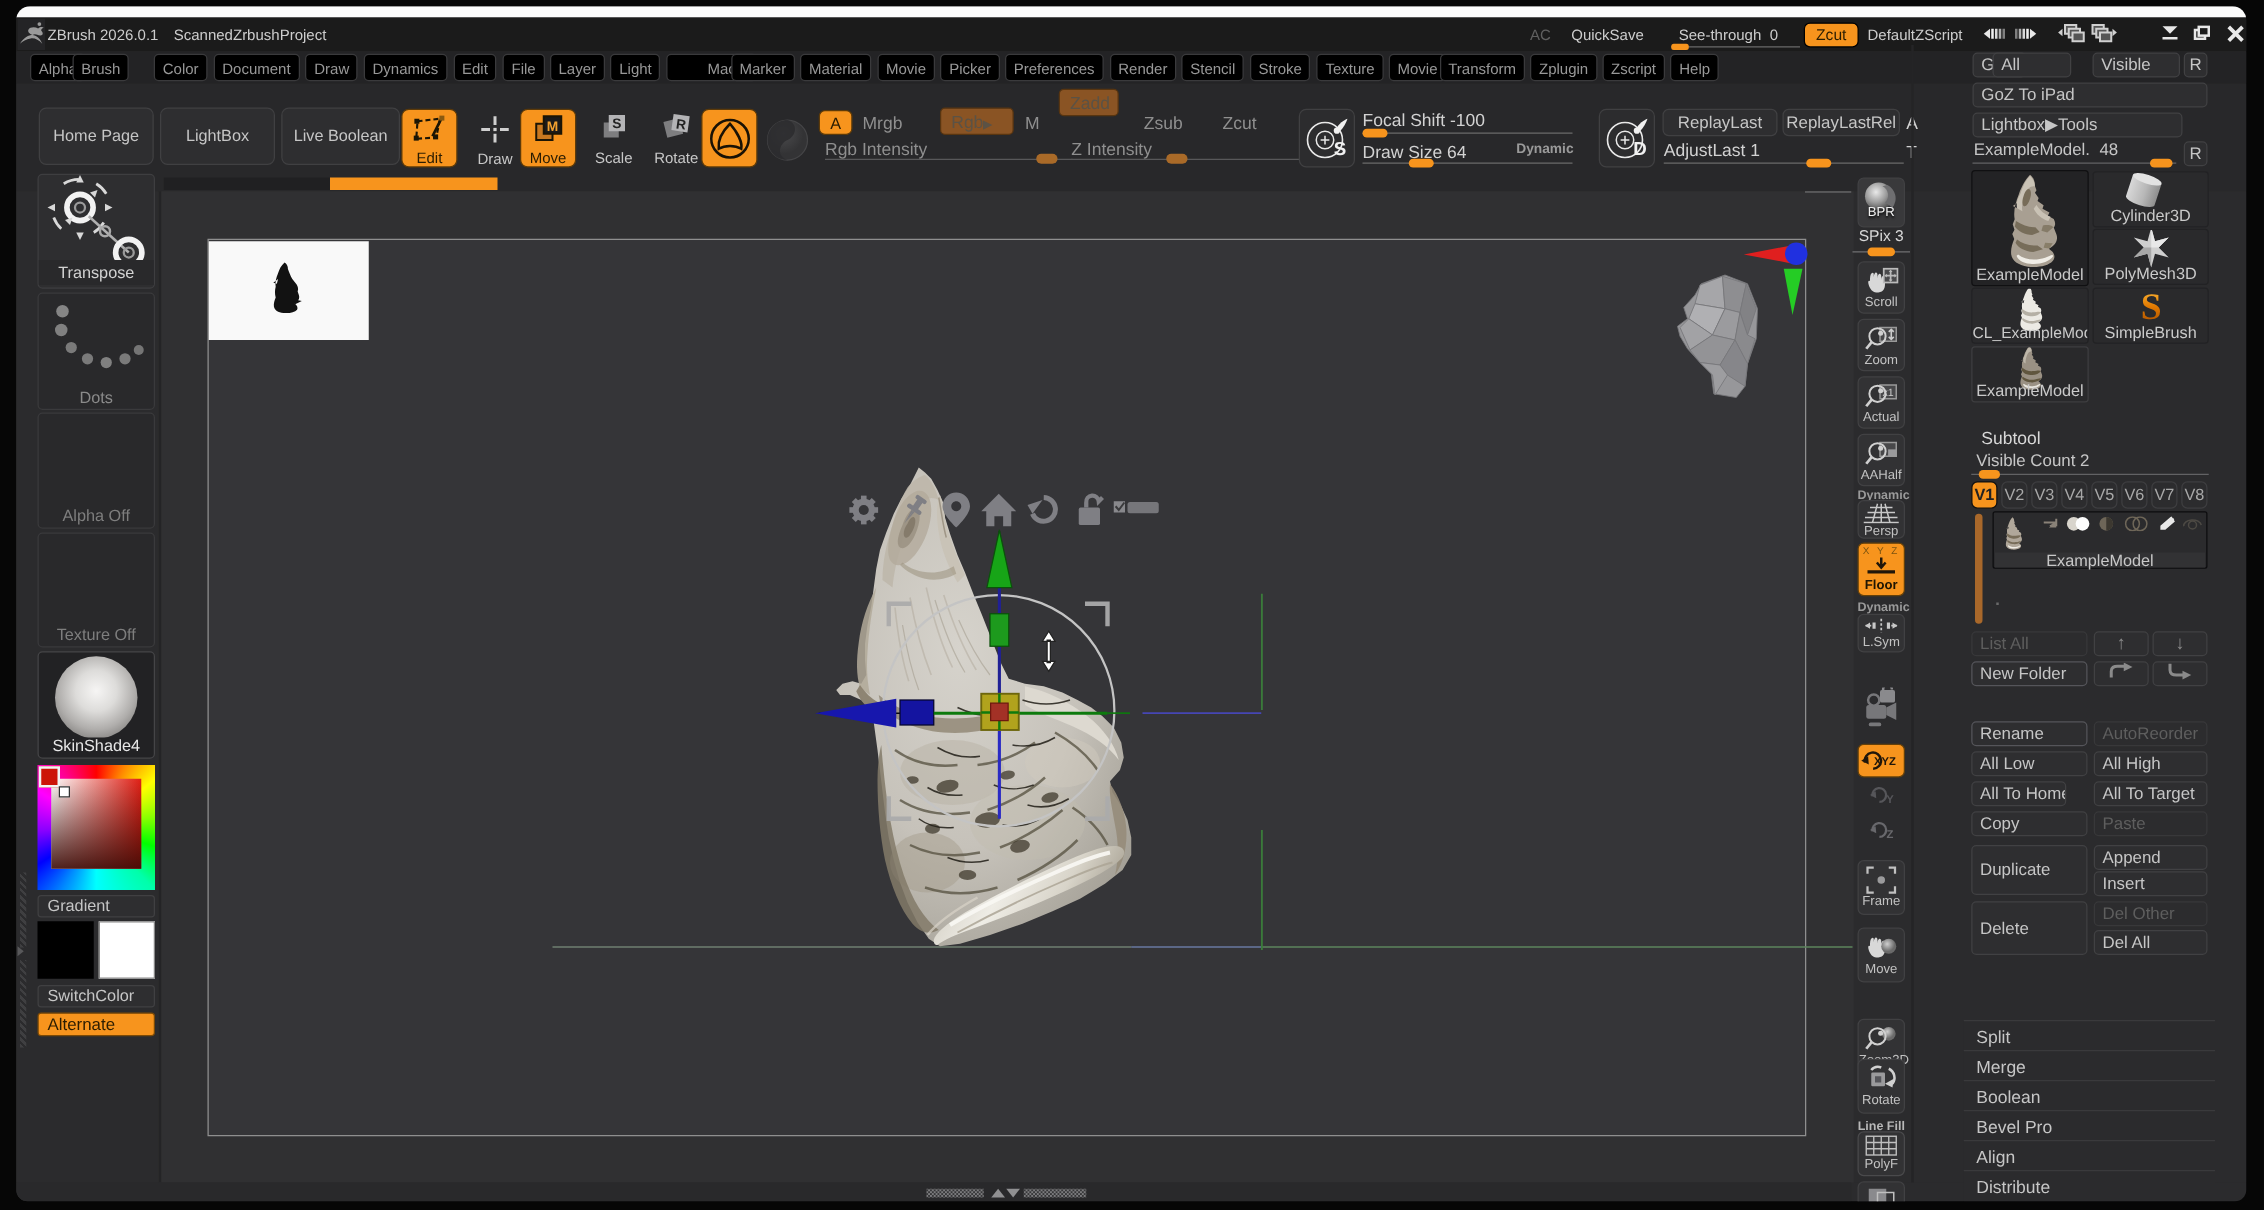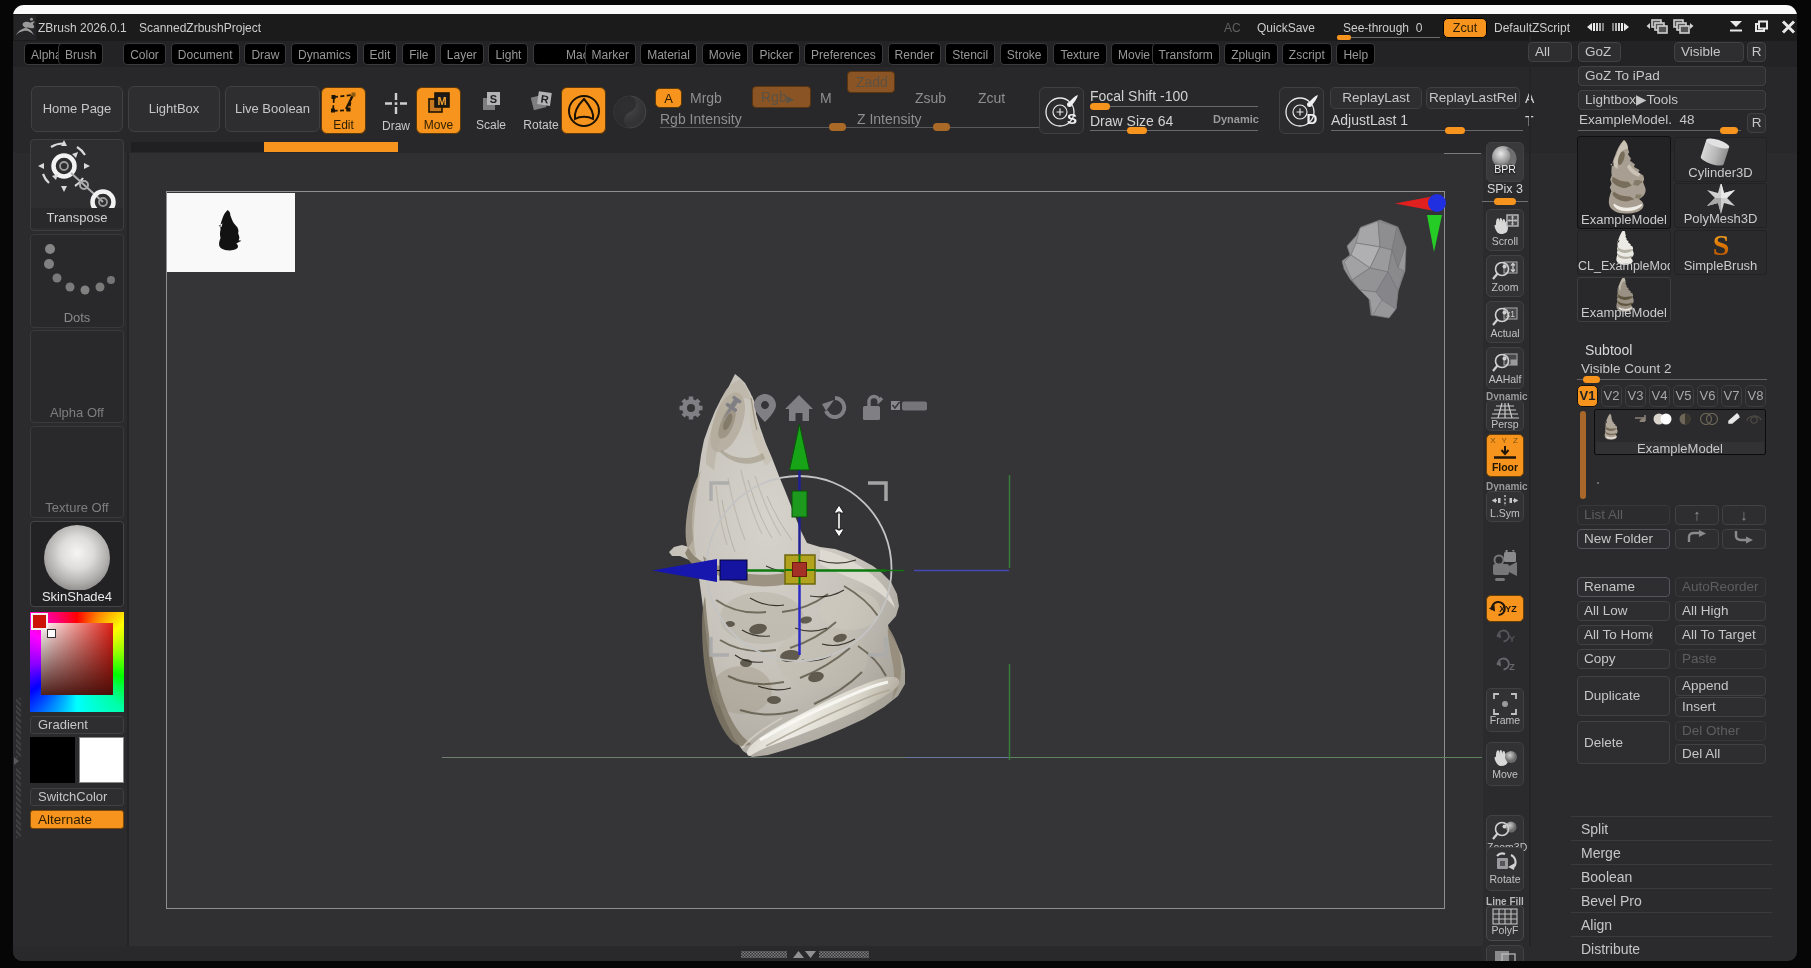--- a/index.html
+++ b/index.html
@@ -762,25 +762,25 @@
 <rect x="10" y="6" width="13" height="10" fill="none" stroke="#c0c0c0" stroke-width="1.2"></rect>
 </svg>
 
 </div>
 </div>
 <div id="rtray">
 <div class="abs" style="left:1516px;top:31px;width:2px;height:910px;background:#242426"></div>
 
 <div class="panel" style="left:1555px;top:30px;width:206px;height:298px;border-radius:9px"></div>
 <div class="pbtn" style="left:1565px;top:37px;width:43px">GoZ</div>
-<div class="pbtn" style="left:1515px;top:37px;width:44px">All</div>
+<div class="pbtn" style="left:1581px;top:37px;width:63px">All</div>
 <div class="pbtn" style="left:1661px;top:37px;width:70px">Visible</div>
 <div class="pbtn" style="left:1734px;top:37px;width:19px;padding:0;text-align:center">R</div>
 <div class="pbtn" style="left:1565px;top:61px;width:188px">GoZ To iPad</div>
-<div class="pbtn" style="left:1565px;top:85px;width:188px">Lightbox▶Tools</div>
+<div class="pbtn" style="left:1565px;top:85px;width:168px">Lightbox▶Tools</div>
 <div class="abs" style="left:1566px;top:107px;color:#c6c6c6;font-size:13.5px">ExampleModel.&nbsp; 48</div>
 <div class="sline" style="left:1565px;top:125px;width:163px;background:#626264"></div>
 <div class="ohandle" style="left:1707px;top:122px;width:18px"></div>
 <div class="pbtn" style="left:1734px;top:108px;width:19px;padding:0;text-align:center">R</div>
 
 <div class="thumb" style="left:1564px;top:131px;width:94px;height:93px">
 <svg width="66" height="76" viewBox="0 0 33 44" style="margin:1px 0 0 13px">
           <use href="#statueM"></use>
         </svg>
 <div class="thlabel">ExampleModel</div>

